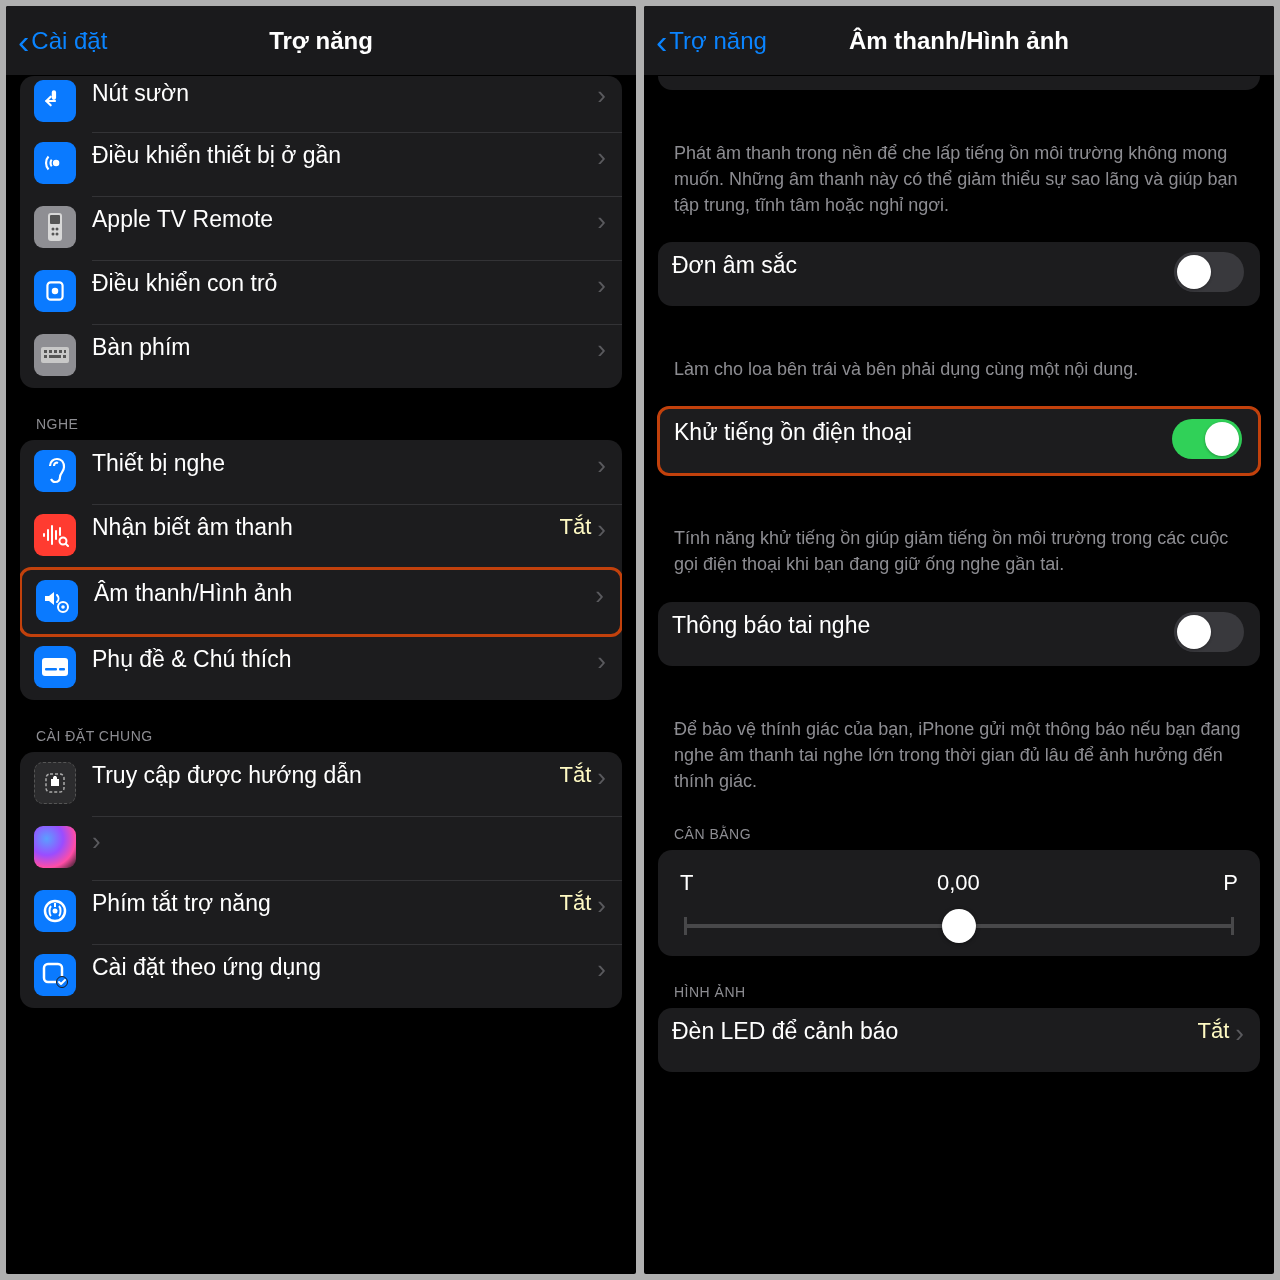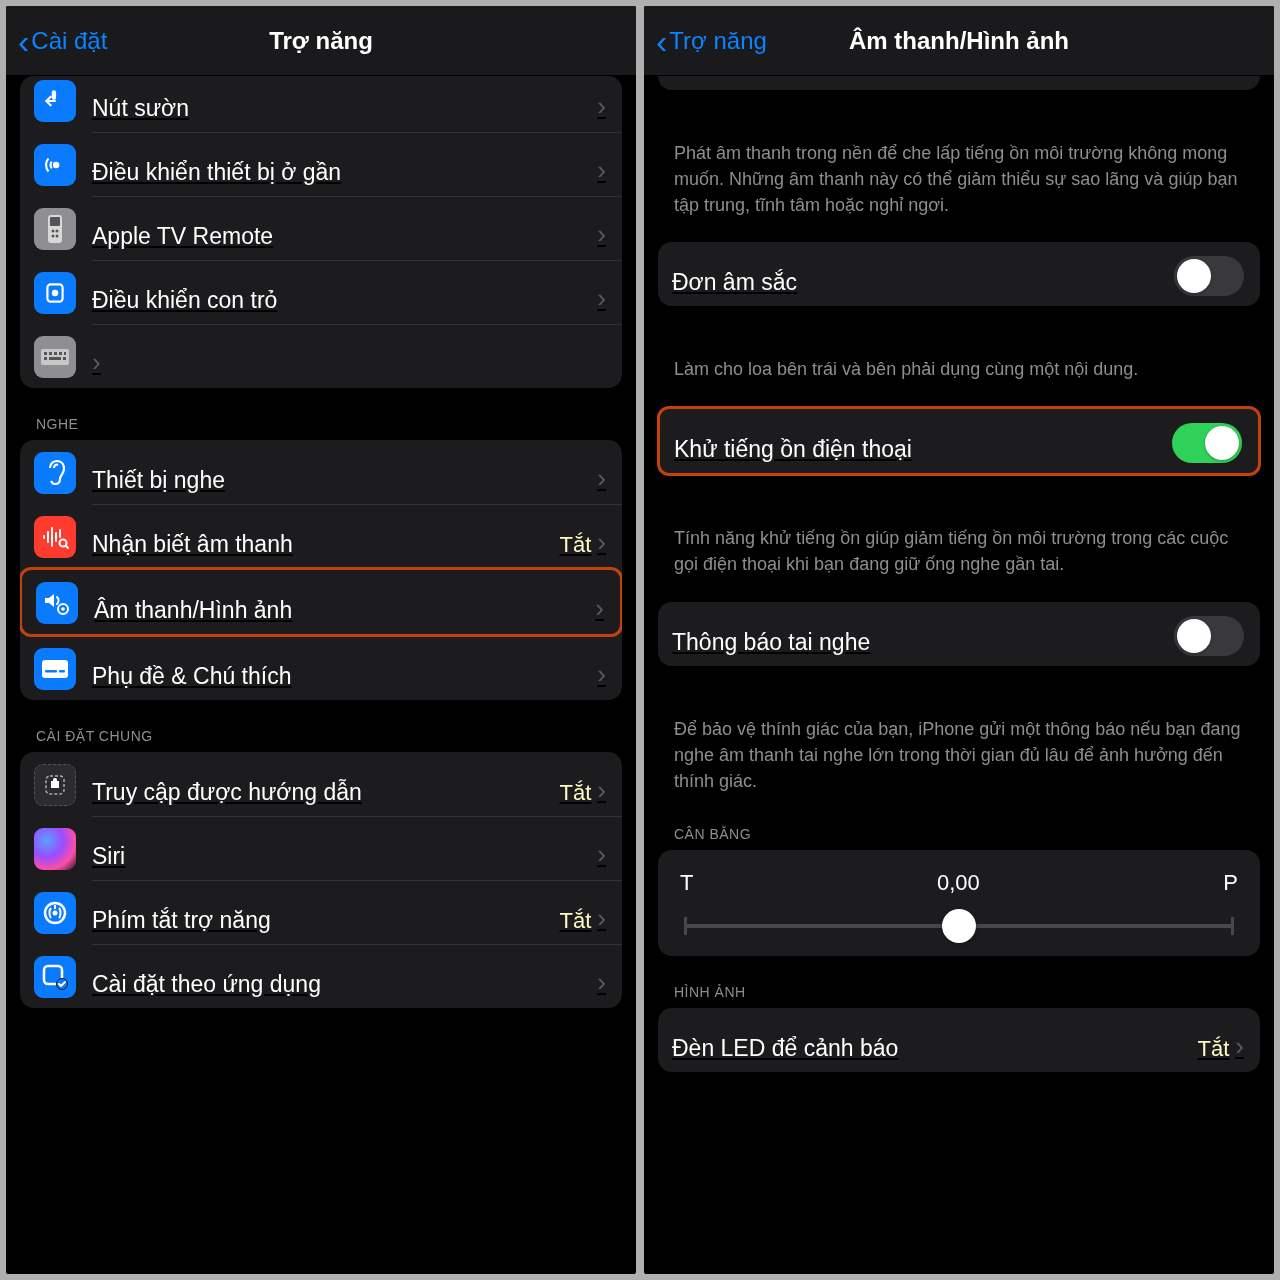--- a/index.html
+++ b/index.html
@@ -64,25 +64,24 @@
     line-height: 1.45;
     margin-top: 40px;
   }
   .list {
     background: #1c1c1e;
     border-radius: 14px;
     overflow: hidden;
   }
   .row {
     display: flex;
-    align-items: flex-end;
+    align-items: flex-start;
     min-height: 64px;
     padding: 10px 16px 10px 14px;
     position: relative;
-    text-decoration: underline;
   }
   .row + .row::before {
     content: "";
     position: absolute;
     top: 0;
     left: 72px;
     right: 0;
     height: 1px;
     background: #333336;
   }
@@ -257,20 +256,21 @@
               <rect x="4" y="6" width="3" height="3" fill="#555"></rect>
               <rect x="9" y="6" width="3" height="3" fill="#555"></rect>
               <rect x="14" y="6" width="3" height="3" fill="#555"></rect>
               <rect x="19" y="6" width="3" height="3" fill="#555"></rect>
               <rect x="24" y="6" width="2" height="3" fill="#555"></rect>
               <rect x="4" y="11" width="3" height="3" fill="#555"></rect>
               <rect x="9" y="11" width="12" height="3" fill="#555"></rect>
               <rect x="23" y="11" width="3" height="3" fill="#555"></rect>
             </svg>
           </div>
+          <div class="row-label">Bàn phím</div>
           <div class="chevron">›</div>
         </div>
       </div>
 
     <div class="group-header">NGHE</div>
     <div class="list" id="left-s2">
         <div class="row">
           <div class="icon-box bg-blue">
             <svg width="24" height="28" viewBox="0 0 24 28" fill="none" stroke="#fff" stroke-width="2.2">
               <path d="M7 9 C7 4 11 2 14 2 C19 2 21 6 21 10 C21 15 17 16 17 20 C17 23 15 25 12 25 C10 25 9 24 8 22"></path>
@@ -331,21 +331,20 @@
               <rect x="3" y="3" width="18" height="18" rx="4" stroke-dasharray="3 2"></rect>
               <path d="M10 8 L10 7 C10 5.5 11 5 12 5 C13 5 14 5.5 14 7 L14 8 M8 8 L16 8 L16 15 L8 15 Z" fill="#fff" stroke="none"></path>
             </svg>
           </div>
           <div class="row-label">Truy cập được hướng dẫn</div>
           <div class="row-value">Tắt</div>
           <div class="chevron">›</div>
         </div>
         <div class="row">
           <div class="icon-box bg-siri"></div>
-          <div class="row-label">Siri</div>
           <div class="chevron">›</div>
         </div>
         <div class="row">
           <div class="icon-box bg-blue">
             <svg width="26" height="26" viewBox="0 0 26 26" fill="none" stroke="#fff" stroke-width="2.5">
               <circle cx="13" cy="13" r="10"></circle>
               <path d="M13 5 L13 9 M9 8 C7 10 7 16 9 18 M17 8 C19 10 19 16 17 18" stroke-width="2"></path>
               <circle cx="13" cy="13" r="2.5" fill="#fff" stroke="none"></circle>
             </svg>
           </div>

